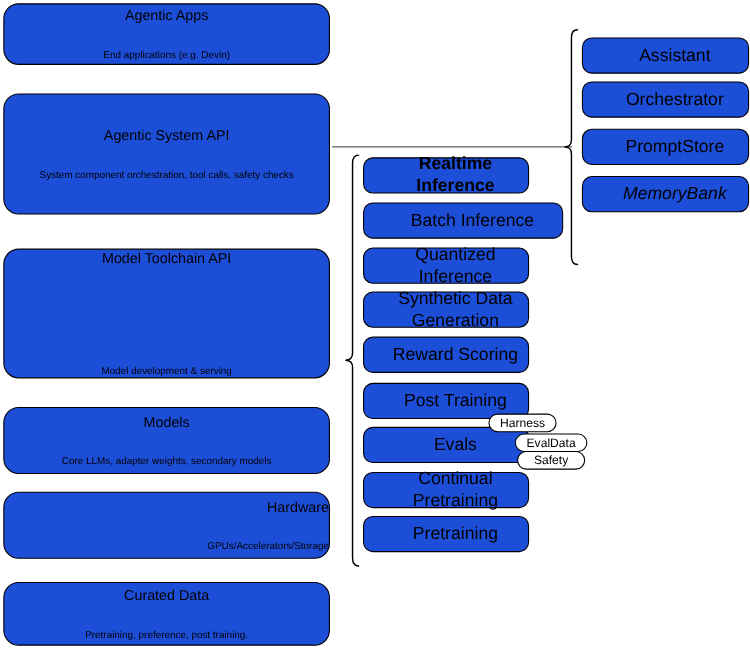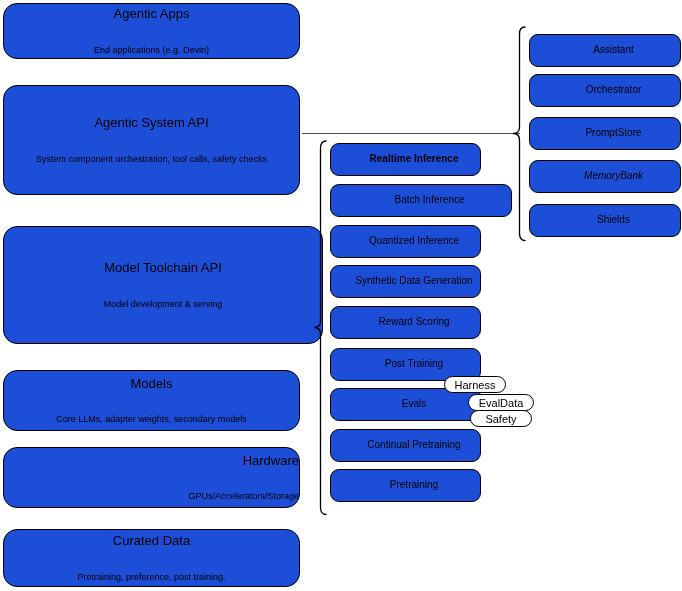--- a/index.html
+++ b/index.html
@@ -45,21 +45,21 @@
   }
   .layer-sub {
     font-size: 9px;
     color: #000000;
     margin-top: 22px;
   }
 
   
   .item-box {
     border-radius: 9px;
-    font-size: 10px;
+    font-size: 16px;
     height: 33px;
     padding-left: 17px;
   }
 
   
   .mini-pill {
     position: absolute;
     box-sizing: border-box;
     background: #ffffff;
     border: 1px solid #000000;
@@ -95,21 +95,21 @@
   <div class="box layer-box" style="left:3px; top:3px; width:297px; height:56px;">
     <div class="layer-title">Agentic Apps</div>
     <div class="layer-sub">End applications (e.g. Devin)</div>
   </div>
 
   <div class="box layer-box" style="left:3px; top:85px; width:297px; height:110px;">
     <div class="layer-title">Agentic System API</div>
     <div class="layer-sub">System component orchestration, tool calls, safety checks</div>
   </div>
 
-  <div class="box layer-box" style="left:3px; top:226px; width:320px; height:118px;">
+  <div class="box layer-box" style="left:3px; top:226px; width:297px; height:118px;justify-content:space-between;">
     <div class="layer-title">Model Toolchain API</div>
     <div class="layer-sub">Model development &amp; serving</div>
   </div>
 
   <div class="box layer-box" style="left:3px; top:370px; width:297px; height:61px;">
     <div class="layer-title">Models</div>
     <div class="layer-sub">Core LLMs, adapter weights, secondary models</div>
   </div>
 
   <div class="box layer-box" style="left:3px; top:447px; width:297px; height:61px;align-items:flex-end;">
@@ -134,23 +134,20 @@
     <span>Assistant</span>
   </div>
   <div class="box item-box" style="left:529px; top:74px; width:152px;">
     <span>Orchestrator</span>
   </div>
   <div class="box item-box" style="left:529px; top:117px; width:152px;">
     <span>PromptStore</span>
   </div>
   <div class="box item-box" style="left:529px; top:160px; width:152px;font-style:italic;">
     <span>MemoryBank</span>
-  </div>
-  <div class="box item-box" style="left:529px; top:204px; width:152px;">
-    <span>Shields</span>
   </div>
 
   <div class="brace" style="left:313px; top:140px; width:14px; height:376px;">
     <svg class="brace-svg" width="14" height="376" viewBox="0 0 14 376" fill="none">
       <path d="M13 1 C8.5 1 7.5 4.5 7.5 8.5 L7.5 181 C7.5 185 6 187.5 1 187.5 C6 187.5 7.5 190 7.5 194 L7.5 367 C7.5 371 8.5 374.5 13 374.5" stroke="#000000" stroke-width="1.3" fill="none" stroke-linecap="round"></path>
     </svg>
   </div>
 
   <div class="box item-box" style="left:330px; top:143px; width:151px;font-weight:bold;">
     <span>Realtime Inference</span>

